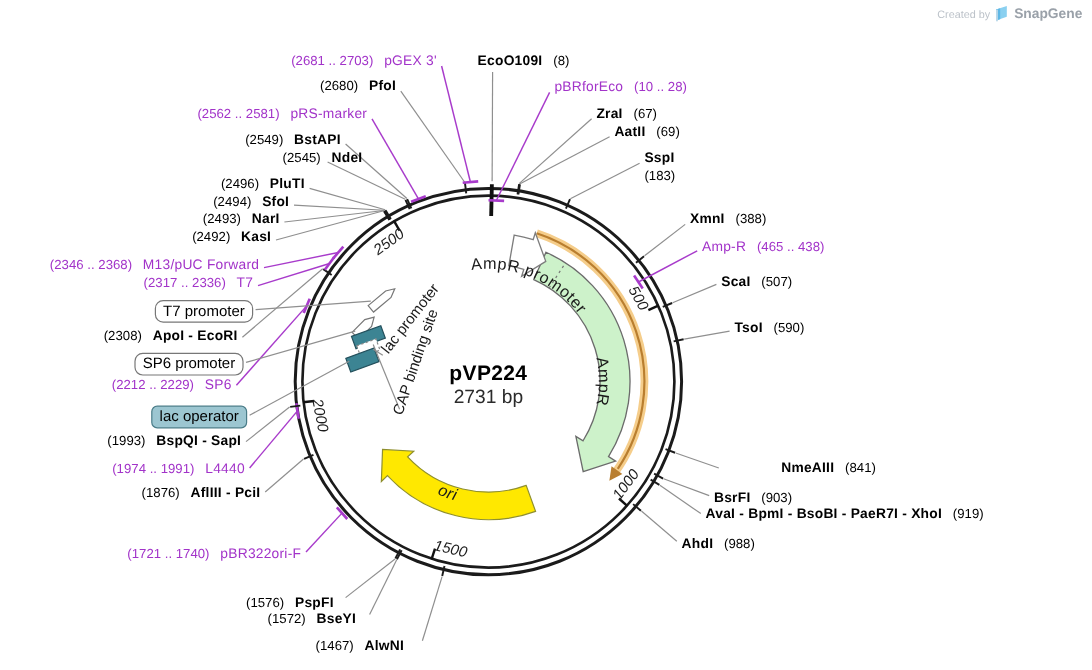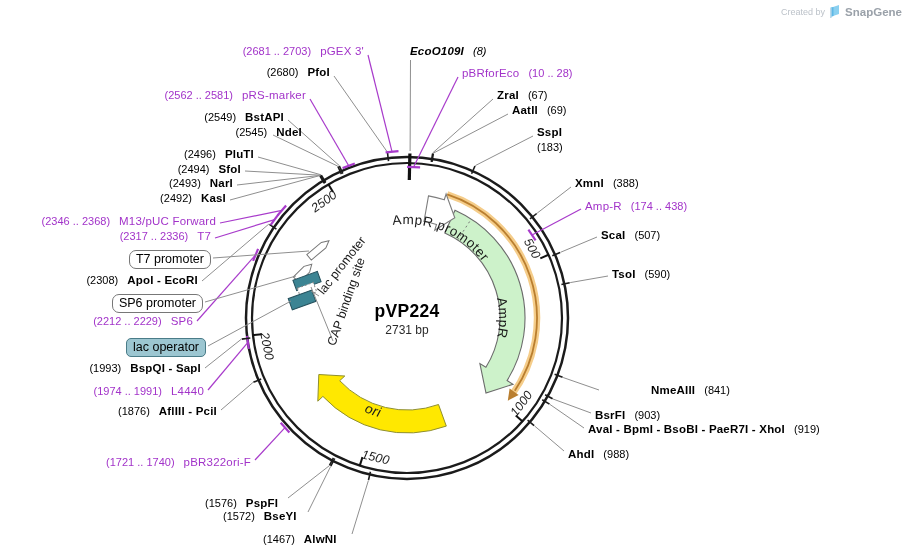--- a/index.html
+++ b/index.html
@@ -10,21 +10,21 @@
        height:15px;line-height:15px;font-size:11.5px;color:#000;}
   .lbl .pos{font-size:11px;}
   .lbl .name{font-weight:bold;letter-spacing:.2px;}
   .lbl.primer{color:#A233C9;}
   .lbl.primer .name{font-weight:400;}
   .boxed{position:absolute;height:17px;line-height:16px;padding:0 6px;font-size:12.5px;color:#000;
          background:#fff;border:1px solid #777;border-radius:7px;white-space:nowrap;}
   .boxed.teal{background:#9CC6D1;border-color:#4a7c88;border-radius:5px;}
   .ctitle{position:absolute;left:327px;top:301px;width:160px;text-align:center;}
   .ctitle .nm{font-size:17.5px;font-weight:bold;color:#000;letter-spacing:.3px;}
-  .ctitle .sz{font-size:12px;color:#2b2b2b;margin-top:1px;}
+  .ctitle .sz{font-size:16px;color:#2b2b2b;margin-top:1px;}
   .watermark{position:absolute;top:5px;right:8px;display:flex;align-items:center;column-gap:5px;}
   .watermark .cb{font-size:9px;color:#bcc2c9;}
   .watermark .br{font-size:11.5px;font-weight:600;color:#9aa1a9;}
 </style>
 </head>
 <body>
 
 <div id="stage">
 
   <svg id="map" width="910" height="558" viewBox="0 0 910 558">
@@ -172,21 +172,21 @@
     <div class="sz">2731 bp</div>
   </div>
 
   
   <div class="boxed" style="right:699px;top:250px;">T7 promoter</div>
   <div class="boxed" style="right:707px;top:294px;">SP6 promoter</div>
   <div class="boxed teal" style="right:704px;top:338px;">lac operator</div>
 
   
   <div id="labels">
-      <div class="lbl enzyme" style="top: 44px; left: 410px; font-style: italic;">
+      <div class="lbl enzyme" style="top: 44px; left: 398px;">
         <span class="name">EcoO109I</span>
         <span class="pos">(8)</span>
       </div>
       <div class="lbl primer" style="top: 66px; left: 462px;">
         <span class="name">pBRforEco</span>
         <span class="pos">(10 .. 28)</span>
       </div>
       <div class="lbl enzyme" style="top: 88px; left: 497px;">
         <span class="name">ZraI</span>
         <span class="pos">(67)</span>
@@ -198,21 +198,21 @@
       <div class="lbl enzyme" style="top: 125px; left: 537px; flex-direction: column;">
         <span class="name">SspI</span>
         <span class="pos">(183)</span>
       </div>
       <div class="lbl enzyme" style="top: 176px; left: 575px;">
         <span class="name">XmnI</span>
         <span class="pos">(388)</span>
       </div>
       <div class="lbl primer" style="top: 199px; left: 585px;">
         <span class="name">Amp-R</span>
-        <span class="pos">(174 .. 438)</span>
+        <span class="pos">(465 .. 438)</span>
       </div>
       <div class="lbl enzyme" style="top: 228px; left: 601px;">
         <span class="name">ScaI</span>
         <span class="pos">(507)</span>
       </div>
       <div class="lbl enzyme" style="top: 267px; left: 612px;">
         <span class="name">TsoI</span>
         <span class="pos">(590)</span>
       </div>
       <div class="lbl enzyme" style="top: 383px; left: 603px; margin-left: 48px;">

